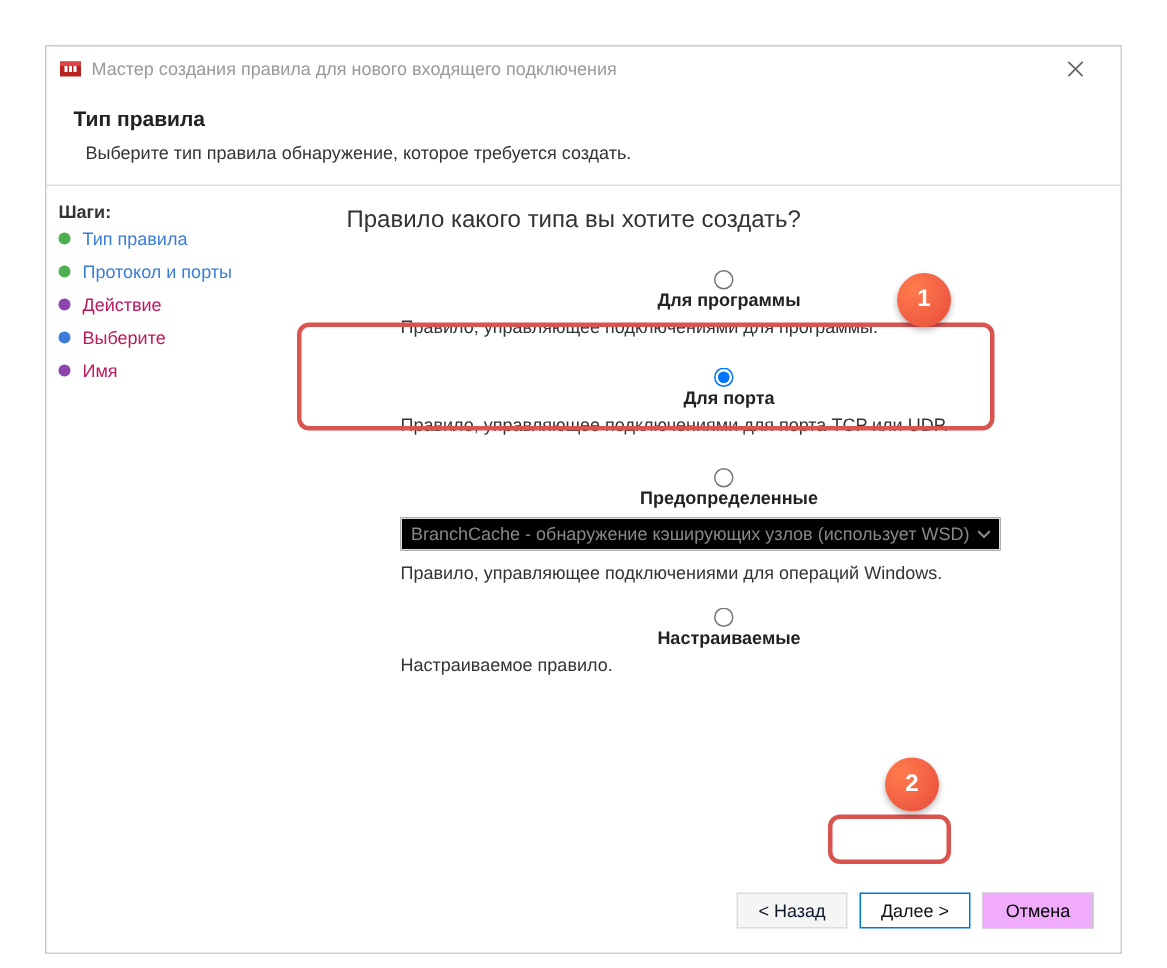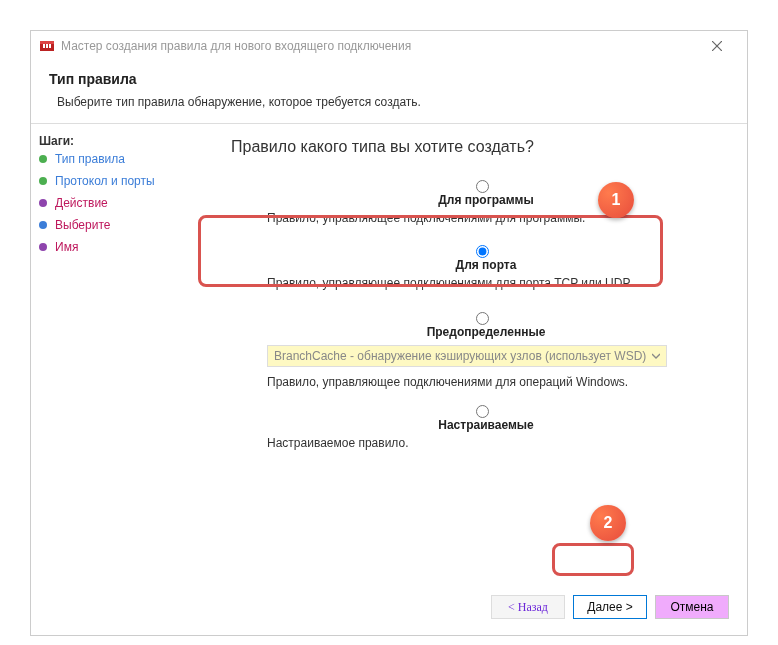--- a/index.html
+++ b/index.html
@@ -27,31 +27,31 @@
 .step-normal { color: #be185d; }
 .main { flex: 1; padding: 14px 20px 0 20px; position: relative; }
 .main-question { font-size: 16px; color: #333; margin-bottom: 24px; }
 .radio-group { padding-left: 14px; }
 .radio-item { }
 .radio-row { display: flex; align-items: center; flex-direction: column; }
 .radio-row input[type=radio] { margin-right: 8px; }
 .radio-label { font-weight: bold; font-size: 12px; color: #222; }
 .radio-desc { font-size: 12px; color: #333; margin: 4px 0 0 22px; }
 .select-wrap { position: relative; display: inline-block; width: 400px; margin: 6px 0 4px 22px; }
-.select-box { width: 100%; background: #fef9c3; border: 1px solid #ddd; color: #888; font-size: 12px; padding: 3px 6px 3px 6px; height: 22px; display: flex; align-items: center; justify-content: space-between; }
+.select-box { width: 100%; background: #000000; border: 1px solid #ddd; color: #888; font-size: 12px; padding: 3px 6px 3px 6px; height: 22px; display: flex; align-items: center; justify-content: space-between; }
 .select-box svg { width: 8px; height: 8px; }
 .highlight-red { position: absolute; border: 3px solid #d9534f; border-radius: 8px; pointer-events: none; }
 .hl-port { left: 198px; top: 215px; width: 465px; height: 72px; }
 .hl-next { left: 552px; top: 543px; width: 82px; height: 33px; }
 .badge { position: absolute; width: 36px; height: 36px; border-radius: 50%; background: radial-gradient(circle at 30% 30%, #ff7b4d, #e74c3c); box-shadow: 0 2px 4px rgba(0,0,0,.3); display: flex; align-items: center; justify-content: center; color: #fff; font-weight: bold; font-size: 16px; pointer-events: none; }
 .badge-1 { left: 598px; top: 182px; }
 .badge-2 { left: 590px; top: 505px; }
 .footer { position: absolute; bottom: 16px; right: 18px; display: flex; gap: 8px; }
 .btn { min-width: 74px; height: 24px; padding: 0 10px; font-size: 12px; background: #f0abfc; border: 1px solid #c8c8c8; cursor: pointer; display: flex; align-items: center; justify-content: center; }
-.btn-disabled { color: #6d28d9; background: #f5f5f5; border-color: #ddd; cursor: default; font-family: Liberation Serif, serif; }
+.btn-disabled { color: #0f172a; background: #f5f5f5; border-color: #ddd; cursor: default; }
 .btn-primary { border: 1px solid #0078d7; background: #fff; color: #111; text-align: center; }
 .overflow-hide { overflow: hidden; }
 </style>
 </head>
 <body>
 
 <div class="window">
 
   <div class="titlebar">
     <span class="titlebar-icon">

